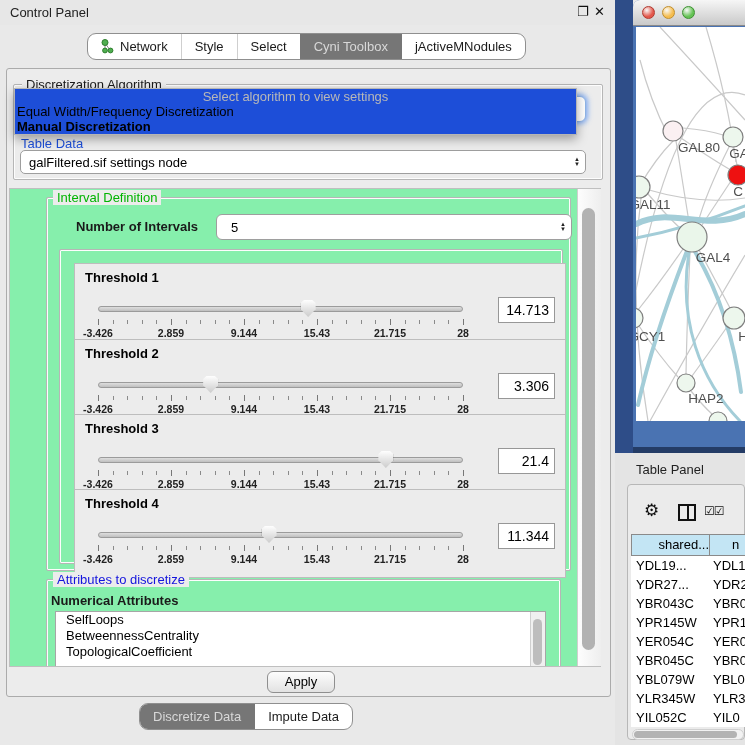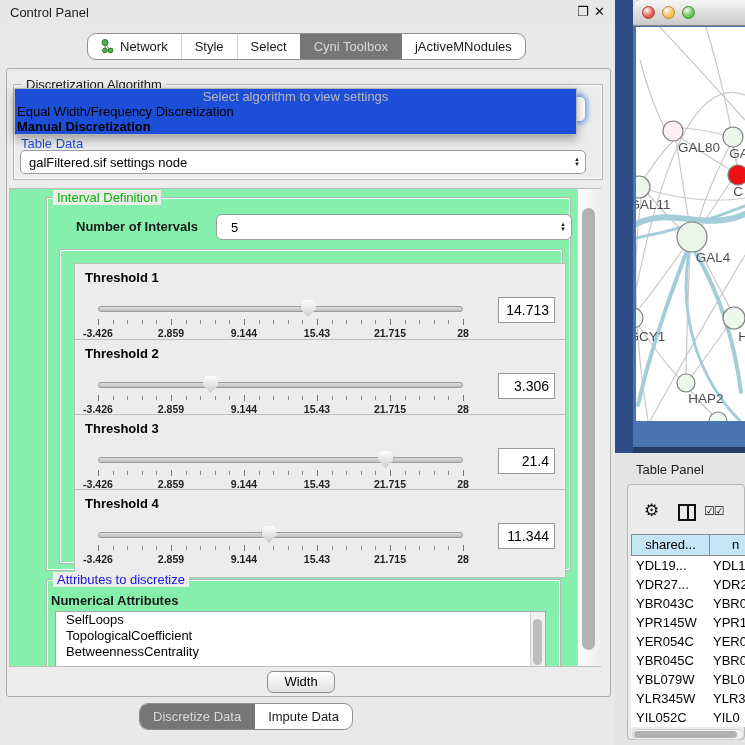--- a/index.html
+++ b/index.html
@@ -77,21 +77,21 @@
   #table-panel{position:absolute;left:615px;top:453px;width:130px;height:292px;background:#e4e4e4;}
   #tp-title{position:absolute;left:21px;top:9px;font-size:13px;color:#222;}
   #tp-inner{position:absolute;left:12px;top:31px;width:118px;height:256px;background:#ebebeb;border:1px solid #b7b7b7;border-radius:4px;box-sizing:border-box;}
   #tp-gear{position:absolute;left:16px;top:17px;font-size:17px;color:#111;line-height:17px;}
   #tp-colicon{position:absolute;left:50px;top:19px;width:14px;height:13px;border:2px solid #111;}
   #tp-colicon div{position:absolute;left:50%;top:0;width:2px;height:100%;background:#111;}
   #tp-checks{position:absolute;left:76px;top:19px;font-size:12px;letter-spacing:-1px;color:#111;}
   #tp-table{position:absolute;left:3px;top:49px;width:115px;height:193px;background:#fff;overflow:hidden;}
   #tp-header{display:flex;height:22px;}
   .tp-hcell{background:#c3e5f4;border:1px solid #8a8a8a;box-sizing:border-box;font-size:13px;line-height:20px;color:#000;overflow:hidden;white-space:nowrap;}
-  .tp-hcell.c1{width:78px;text-align:center;border-right:none;}
+  .tp-hcell.c1{width:78px;text-align:right;border-right:none;}
   .tp-hcell.c2{flex:1;padding-left:22px;}
   .tp-row{display:flex;height:19px;line-height:19px;font-size:13px;color:#000;}
   .tp-cell{white-space:nowrap;overflow:hidden;}
   .tp-cell.c1{width:78px;padding-left:5px;box-sizing:border-box;}
   .tp-cell.c2{flex:1;padding-left:4px;}
   #tp-hscroll{position:absolute;left:4px;top:244px;width:112px;height:11px;background:#f2f2f2;border:1px solid #d0d0d0;border-radius:6px;box-sizing:border-box;}
   #tp-hthumb{position:absolute;left:1px;top:1px;width:103px;height:7px;background:#b3b3b3;border-radius:4px;}
   svg text{font-family:"Liberation Sans","DejaVu Sans",sans-serif;}
 </style>
 </head>
@@ -337,33 +337,33 @@
             <div class="tvalue">11.344</div>
           </div>
         </div>
 
       <div id="attr-box" class="tbox" style="left:36px;top:390px;"></div>
       <span id="attr-title" class="tbox-title t-blue" style="left:43px;top:383px;position:absolute;">Attributes to discretize</span>
       <span id="attr-sub" style="left:41px;top:404px;">Numerical Attributes</span>
       <div id="attr-list" style="left:45px;top:422px;">
         <div id="attr-items">
             <div class="attr-item">SelfLoops</div>
+            <div class="attr-item">BetweennessCentrality</div>
             <div class="attr-item">TopologicalCoefficient</div>
-            <div class="attr-item">BetweennessCentrality</div>
           </div>
         <div id="attr-vscroll">
             <div id="attr-vthumb"></div>
           </div>
       </div>
     </div>
     <div id="vscroll">
         <div id="vscroll-thumb"></div>
       </div>
 
-    <div id="apply-btn">Width</div>
+    <div id="apply-btn">Apply</div>
     <div id="bottom-tabs" class="tabbar">
         <div class="tab sel">
           <span>Discretize Data</span>
         </div>
         <div class="tab ">
           <span>Impute Data</span>
         </div>
       </div>
   </div>
 

